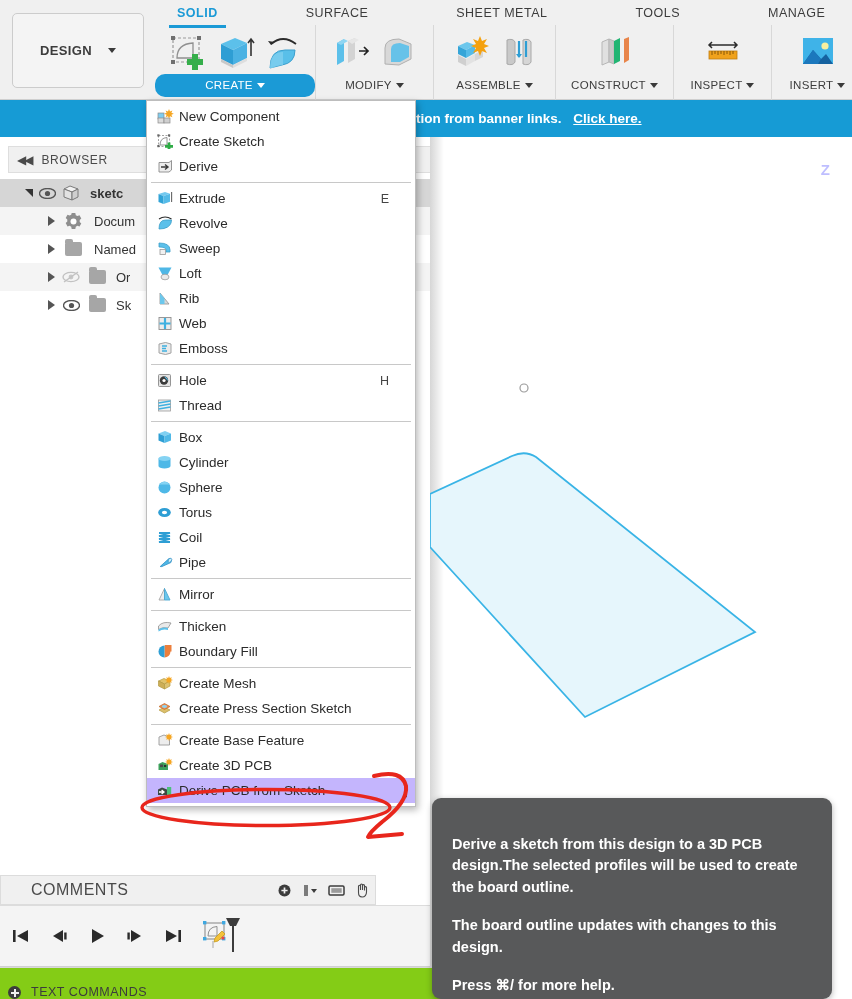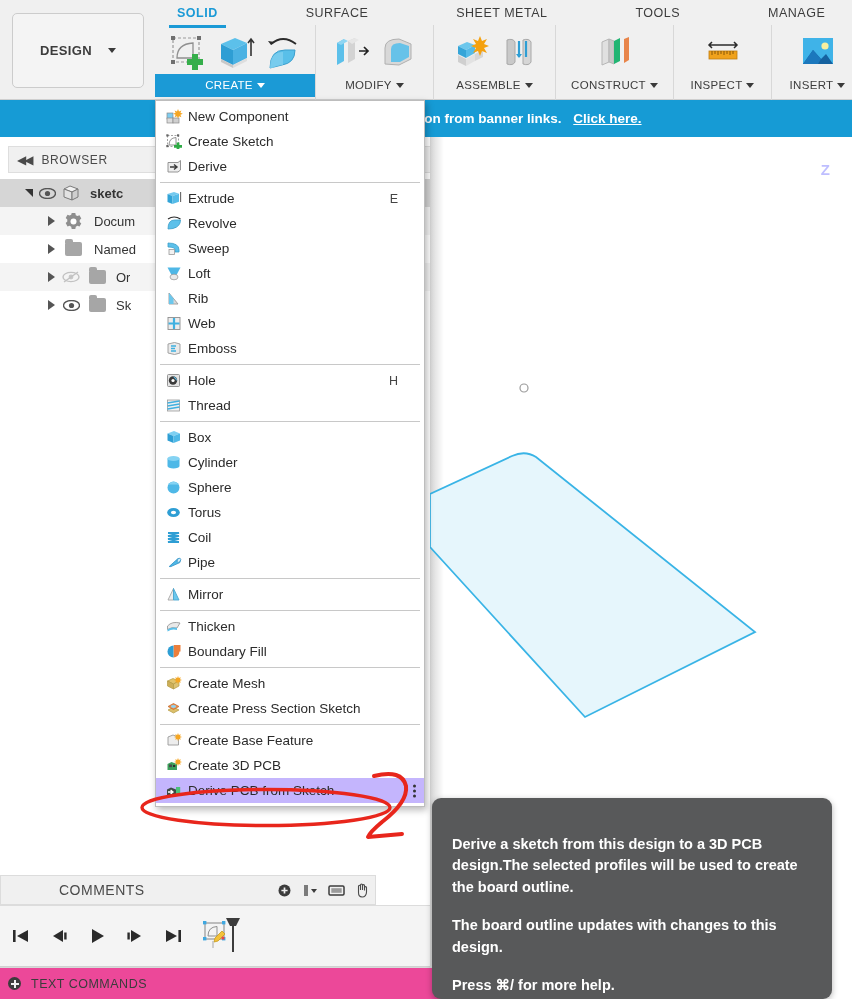--- a/index.html
+++ b/index.html
@@ -33,21 +33,21 @@
   #panels { position:absolute; left:155px; top:25px; height:75px; display:flex; align-items:flex-start; }
   .panel { height:75px; position:relative; display:flex; flex-direction:column; align-items:center; }
   .panel + .panel { border-left:1px solid #d8d8d8; }
   .picons { display:flex; align-items:flex-end; justify-content:center; gap:4px; height:49px; padding:3px 8px 0 8px; }
   .plabel {
     height:23px; line-height:23px; width:100%; text-align:center;
     font-size:11.5px; color:#3c3c3c; letter-spacing:.3px;
     display:flex; align-items:center; justify-content:center; gap:4px;
     padding:0 10px; cursor:pointer; white-space:nowrap;
   }
-  .plabel.sel { background:#1b9ad6; color:#fff; }
+  .plabel.sel { background:#1b9ad6; color:#fff;border-radius:10px; }
   .plabel.sel .caret-dn { border-top-color:#fff; }
   .pic { width:44px; height:44px; display:flex; align-items:center; justify-content:center; cursor:pointer; }
   .pic svg { display:block; }
 
   
   #banner { position:absolute; left:0; top:100px; width:852px; height:37px; background:#169bd5; }
   #banner-text {
     position:absolute; right:0; top:100px; width:852px; height:37px;
     line-height:37px; color:#ffffff; font-size:13.5px; font-weight:bold;
     text-align:left; padding-left:416px; white-space:nowrap; overflow:hidden;
@@ -76,21 +76,21 @@
   .tlabel { margin-left:6px; white-space:nowrap; overflow:hidden; }
 
   
   #viewport { position:absolute; left:430px; top:137px; width:422px; bottom:0; background:#ffffff; overflow:hidden; }
   #vp-shadow { position:absolute; left:0; top:0; width:14px; height:100%;
     background:linear-gradient(to right, rgba(0,0,0,.16), rgba(0,0,0,0)); }
   #axis-z { position:absolute; right:22px; top:24px; font-size:15px; font-weight:bold; color:#8a8aff; opacity:.55; }
 
   
   #menu {
-    position:absolute; left:155px; top:100px; width:270px;
+    position:absolute; left:146px; top:100px; width:270px;
     background:#ffffff; border:1px solid #bdbdbd;
     box-shadow:2px 3px 7px rgba(0,0,0,.28);
     padding:3px 0 3px 0; z-index:40;
   }
   .mi { height:25px; display:flex; align-items:center; padding:0 6px 0 6px; font-size:13.5px; color:#2b2b2b; cursor:pointer; position:relative; }
   .mi.hl { background:#c4b5fd; }
   .mi .mico { width:24px; height:20px; display:flex; align-items:center; justify-content:center; flex:0 0 24px; }
   .mi .mlab { flex:1; padding-left:2px; white-space:nowrap; }
   .mi .mkey { font-size:12.5px; color:#444; padding-right:20px; }
   .msep { height:1px; background:#c8c8c8; margin:3px 4px; }
@@ -108,36 +108,36 @@
     font-size:14.5px; font-weight:bold; line-height:1.48;
     padding:36px 24px 0 20px; z-index:70;
     box-shadow:0 2px 6px rgba(0,0,0,.3);
   }
   #tooltip p { margin-bottom:17px; }
 
   
   #comments-bar {
     position:absolute; left:0; bottom:94px; width:376px; height:30px;
     background:#f0f0f0; border:1px solid #dcdcdc;
-    display:flex; align-items:center; font-size:14px; letter-spacing:.5px; color:#4a4a4a;padding-left:28px;
+    display:flex; align-items:center; font-size:16px; letter-spacing:.5px; color:#4a4a4a;
   }
   #comments-label { padding-left:30px; flex:1; }
   .cbtn { width:26px; height:30px; display:flex; align-items:center; justify-content:center; cursor:pointer; }
 
   #timeline {
     position:absolute; left:0; bottom:32px; width:430px; height:62px;
     background:#f4f4f4; border-top:1px solid #dcdcdc; border-bottom:1px solid #d0d0d0;
     display:flex; align-items:center; padding-left:8px; gap:12px;
   }
   .tlbtn { width:26px; height:30px; display:flex; align-items:center; justify-content:center; cursor:pointer; }
 
   #textcmd {
     position:absolute; left:0; bottom:0; width:772px; height:32px;
-    background:#ec4899; border-top:1px solid #d8d8d8;
-    display:flex; align-items:center; gap:10px; padding-left:8px;
+    background:#84cc16; border-top:1px solid #d8d8d8;
+    display:flex; align-items:flex-end; gap:10px; padding-left:8px;
     font-size:12.5px; letter-spacing:.5px; color:#3c3c3c;
   }
   .plusc { width:13px;height:13px;border-radius:50%;background:#3c3c3c; position:relative; flex:0 0 13px;}
   .plusc::before,.plusc::after{content:"";position:absolute;background:#f0f0f0;}
   .plusc::before{left:2.5px;top:5.5px;width:8px;height:2px;}
   .plusc::after{left:5.5px;top:2.5px;width:2px;height:8px;}
   #tc-right-edge { position:absolute; right:0; bottom:0; width:6px; height:32px; background:#dcdcdc;}
 </style>
 </head>
 <body>

